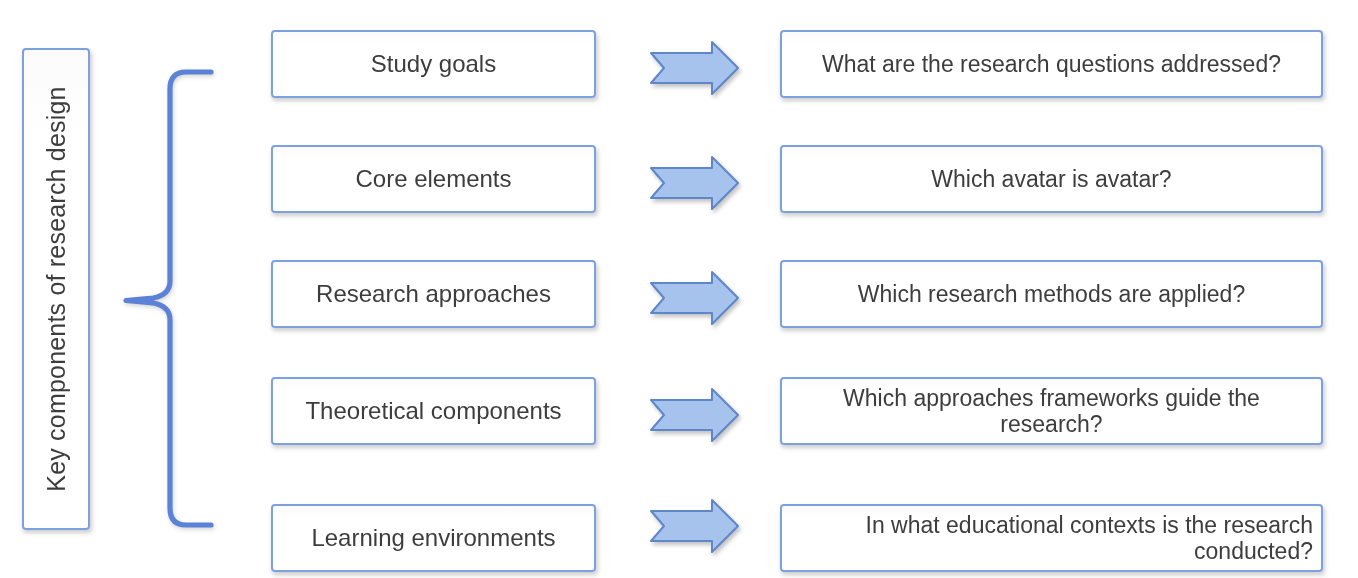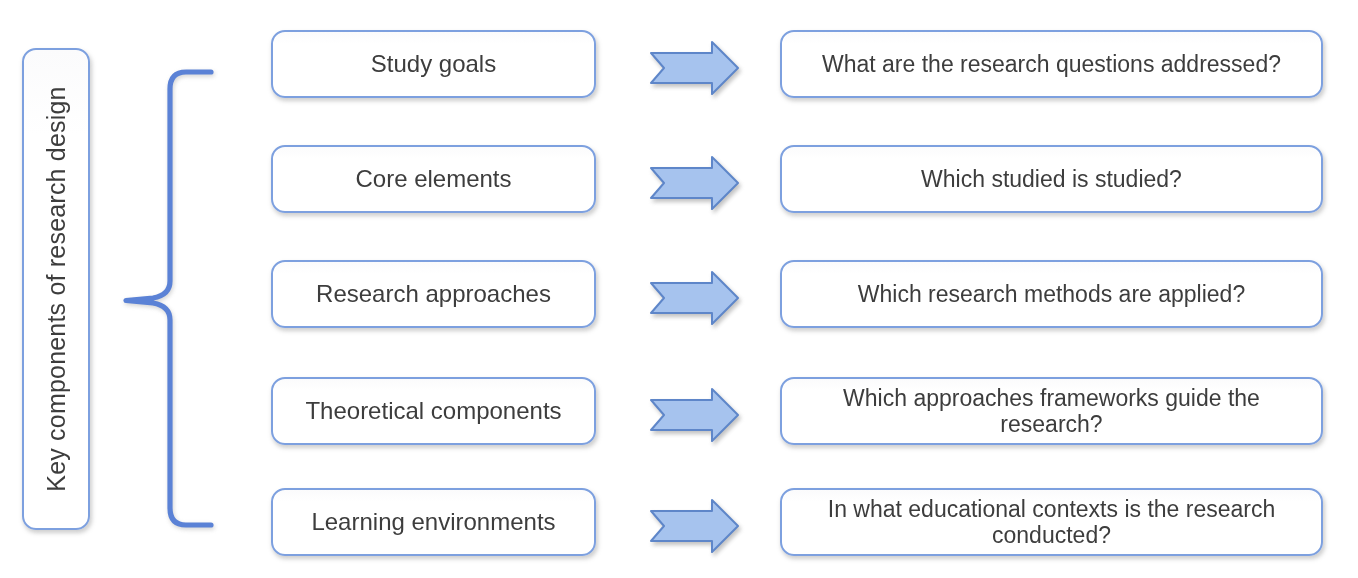--- a/index.html
+++ b/index.html
@@ -14,21 +14,21 @@
     background: #ffffff;
     overflow: hidden;
     font-family: "Liberation Sans", "DejaVu Sans", sans-serif;
     color: var(--text, #3d3d3d);
   }
   .box {
     position: absolute;
     box-sizing: border-box;
     background: linear-gradient(180deg, #fbfbfc 0%, #ffffff 18%);
     border: 2px solid var(--box-border, #7da0df);
-    border-radius: 14px;
+    border-radius: 4px;
     box-shadow: 1.5px 3px 4px rgba(125, 125, 125, 0.38);
     display: flex;
     align-items: center;
     justify-content: center;
     text-align: center;
   }
   .side-box {
     left: 22px;
     top: 48px;
     width: 68px;
@@ -83,21 +83,21 @@
     stroke: var(--brace, #5b82d6);
     stroke-width: 5.2;
     stroke-linecap: round;
     stroke-linejoin: round;
   }
   
   .r1 { top: 30px; }  .a1 { top: 40px; }
   .r2 { top: 145px; text-align: center; } .a2 { top: 155px; }
   .r3 { top: 260px; } .a3 { top: 270px; }
   .r4 { top: 377px; } .a4 { top: 387px; }
-  .r5 { top: 488px; } .a5 { top: 498px; }
+  .r5 { top: 504px; text-align: right; } .a5 { top: 498px; }
 </style>
 </head>
 <body>
 
 <div class="canvas">
 
   <div class="box side-box">
     <span class="side-text">Key components of research design</span>
   </div>
 
@@ -115,21 +115,21 @@
     <span>What are the research questions addressed?</span>
   </div>
 
   <div class="box comp-box r2">
     <span>Core elements</span>
   </div>
   <svg class="arrow a2" viewBox="0 0 90 56" aria-hidden="true">
     <polygon points="1,13 62,13 62,2 88,28 62,54 62,43 1,43 14,28"></polygon>
   </svg>
   <div class="box q-box r2">
-    <span>Which studied is studied?</span>
+    <span>Which avatar is avatar?</span>
   </div>
 
   <div class="box comp-box r3">
     <span>Research approaches</span>
   </div>
   <svg class="arrow a3" viewBox="0 0 90 56" aria-hidden="true">
     <polygon points="1,13 62,13 62,2 88,28 62,54 62,43 1,43 14,28"></polygon>
   </svg>
   <div class="box q-box r3">
     <span>Which research methods are applied?</span>

